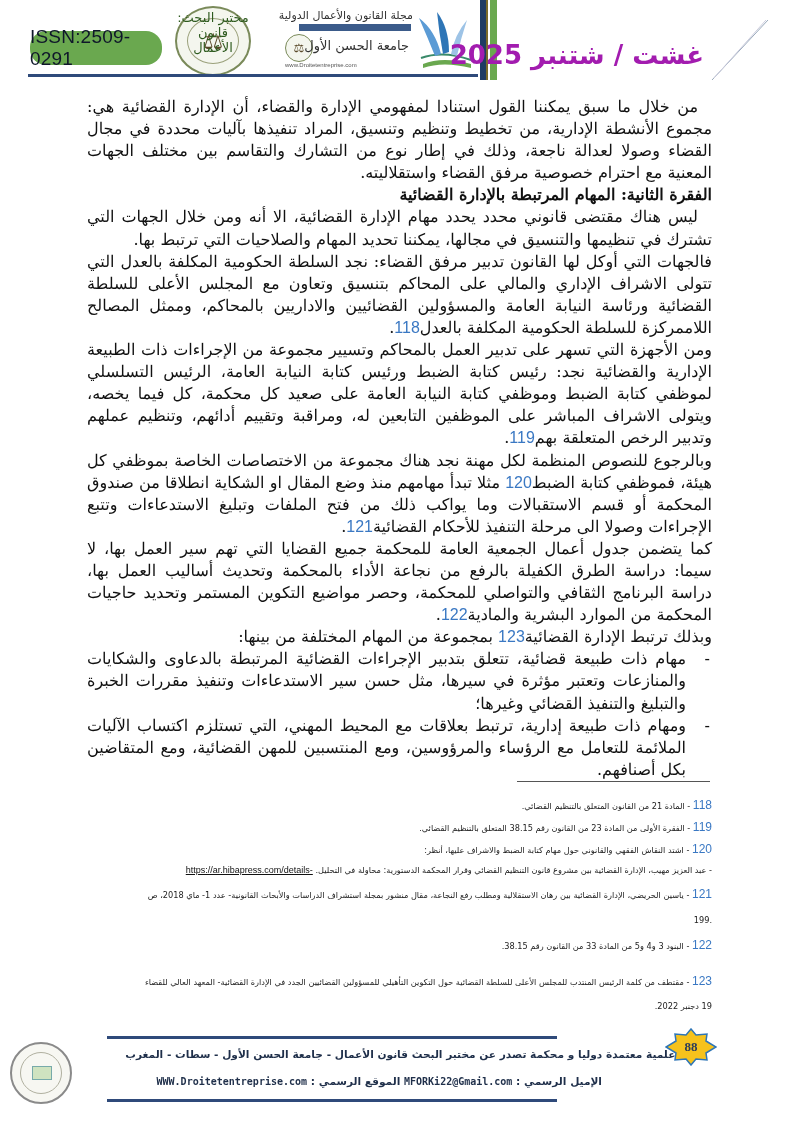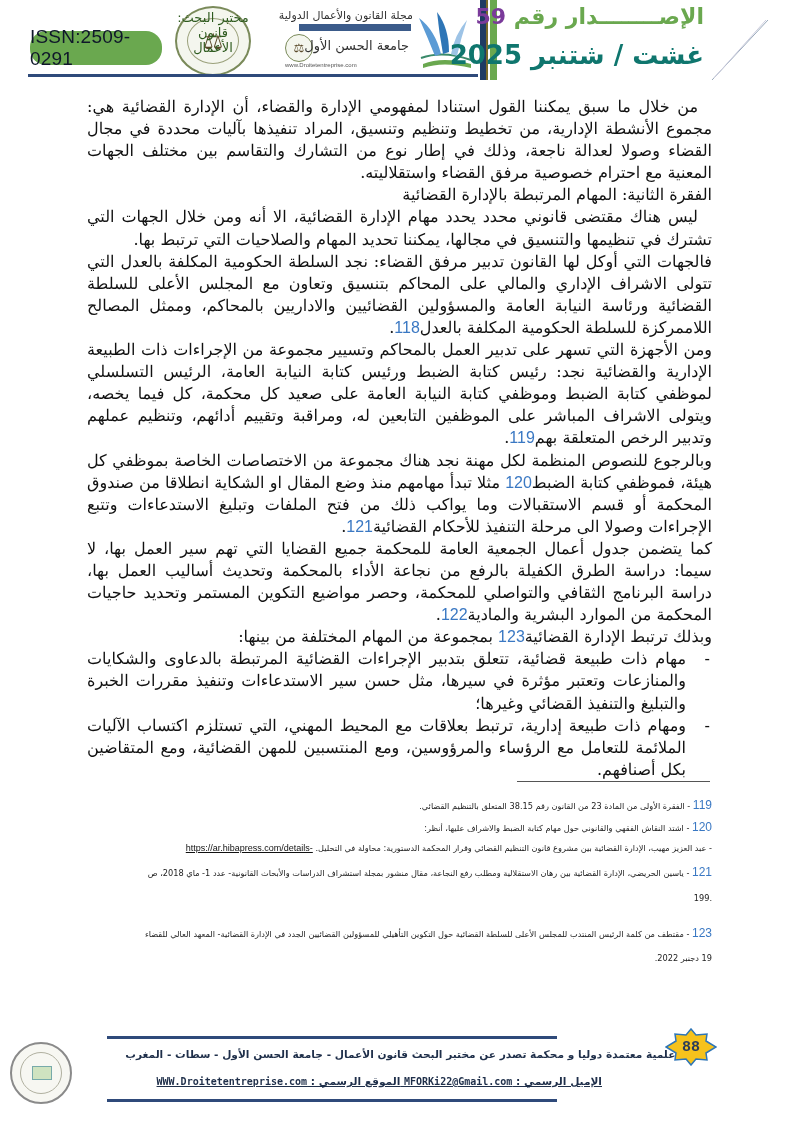--- a/index.html
+++ b/index.html
@@ -36,33 +36,33 @@
     .header-vbar .v1 { position: absolute; left: 0; top: 0; width: 8px; height: 80px; background: #1f3b63; border-right: 2px solid #7a6a2a; }
     .header-vbar .v2 { position: absolute; left: 10px; top: 0; width: 7px; height: 80px; background: #6aa84f; }
 
     .issue-line {
       position: absolute; right: 90px; top: 4px; direction: rtl; white-space: nowrap;
       font-family: "DejaVu Sans", sans-serif; font-weight: bold; font-size: 22px; color: #6aa84f;
     }
     .issue-line .num { color: #7a3a9a; }
     .date-line {
       position: absolute; right: 90px; top: 40px; direction: rtl; white-space: nowrap;
-      font-family: "DejaVu Sans", sans-serif; font-weight: bold; font-size: 26px; color: #0f766e;
+      font-family: "DejaVu Sans", sans-serif; font-weight: bold; font-size: 26px; color: #a21caf;
     }
     .slash-deco { position: absolute; left: 710px; top: 16px; width: 60px; height: 66px; }
 
     
     .content {
       position: absolute; left: 87px; top: 96px; width: 625px;
       direction: rtl; text-align: justify; font-family: "DejaVu Serif", serif;
       font-size: 16px; line-height: 22.1px; color: #111;
     }
     .content p { margin: 0; }
     .content .indent { text-indent: 14px; }
-    .content .section-heading { font-weight: normal; }
+    .content .section-heading { font-weight: bold; }
     .fnref { color: #3a78c3; font-family: "Liberation Sans", sans-serif; }
     .content ul { list-style: none; padding-right: 0; margin: 0; }
     .content li { position: relative; padding-right: 26px; }
     .content li .dash { position: absolute; right: 2px; top: 0; }
 
     
     .fn-rule { position: absolute; left: 517px; top: 781px; width: 193px; height: 1px; background: #555; }
     .footnotes {
       position: absolute; left: 60px; top: 795px; width: 652px;
       direction: rtl; font-family: "DejaVu Sans", sans-serif; font-size: 8.2px; color: #222;
@@ -70,30 +70,30 @@
     .fn { line-height: 21px; }
     .fn .fnnum { color: #3a78c3; font-size: 12px; font-family: "Liberation Sans", sans-serif; }
     .fn-sub { padding-right: 0px; line-height: 19px; }
     .fn-link { color: #111; text-decoration: underline; font-family: "Liberation Sans", sans-serif; font-size: 9px; direction: ltr; unicode-bidi: embed; }
     .fn-cont { line-height: 21px; }
 
     
     .badge {
       position: absolute; left: 665px; top: 1028px; width: 52px; height: 38px;
     }
-    .badge-num { position: absolute; left: 0; top: 0; width: 52px; height: 38px; display: flex; align-items: center; justify-content: center; font-family: Liberation Mono, monospace; font-weight: bold; font-size: 15px; color: #2a3b5a; }
+    .badge-num { position: absolute; left: 0; top: 0; width: 52px; height: 38px; display: flex; align-items: center; justify-content: center; font-family: Liberation Serif, serif; font-weight: bold; font-size: 13px; color: #2a3b5a; }
     .footer-rule-top { position: absolute; left: 107px; top: 1036px; width: 450px; height: 3px; background: #2f4a7a; }
     .footer-rule-bot { position: absolute; left: 107px; top: 1099px; width: 450px; height: 3px; background: #2f4a7a; }
     .footer-line1 {
       position: absolute; right: 90px; top: 1048px; direction: rtl; white-space: nowrap;
       font-family: "DejaVu Sans", sans-serif; font-weight: bold; font-size: 10.6px; color: #1f2f4a;
     }
     .footer-line2 {
       position: absolute; right: 192px; top: 1075px; direction: rtl; white-space: nowrap;
-      font-family: "DejaVu Sans", sans-serif; font-weight: bold; font-size: 10.6px; color: #1f2f4a; text-decoration: underline;
+      font-family: "DejaVu Sans", sans-serif; font-weight: bold; font-size: 10.6px; color: #1f2f4a;
     }
     .footer-line2 .latin { font-family: "DejaVu Sans Mono", monospace; font-size: 10px; }
     .footer-logo {
       position: absolute; left: 10px; top: 1042px; width: 62px; height: 62px; border-radius: 50%;
       border: 2px solid #8a8a8a; background: #f7f7f2;
     }
     .footer-logo .inner { position: absolute; inset: 8px; border-radius: 50%; border: 1px solid #b0b0a0; }
     .footer-logo .mini-book { position: absolute; left: 20px; top: 22px; width: 20px; height: 14px; background: #cfe3c0; border: 1px solid #7aa; }
   </style>
 </head>
@@ -123,24 +123,20 @@
     <path d="M30 48 Q26 26 24 6 Q36 22 36 46 Z" fill="#2e75b6"></path>
     <path d="M38 48 Q42 28 54 14 Q48 32 44 50 Z" fill="#9dc3e6"></path>
   </svg>
 
   <div class="header-rule"></div>
   <div class="header-vbar">
     <div class="v1"></div>
     <div class="v2"></div>
   </div>
 
-  <div class="issue-line">
-    <span>الإصــــــــدار رقم</span>
-    <span class="num">59</span>
-  </div>
   <div class="date-line">غشت / شتنبر 2025</div>
 
   <svg class="slash-deco" viewBox="0 0 60 66">
     <line x1="58" y1="4" x2="2" y2="64" stroke="#9ab" stroke-width="1"></line>
     <line x1="56" y1="4" x2="4" y2="62" stroke="#ccd" stroke-width="1"></line>
   </svg>
 </div>
 
 <div class="content">
   <p class="indent">من خلال ما سبق يمكننا القول استنادا لمفهومي الإدارة والقضاء، أن الإدارة القضائية هي: مجموع الأنشطة الإدارية، من تخطيط وتنظيم وتنسيق، المراد تنفيذها بآليات محددة في مجال القضاء وصولا لعدالة ناجعة، وذلك في إطار نوع من التشارك والتقاسم بين مختلف الجهات المعنية مع احترام خصوصية مرفق القضاء واستقلاليته.</p>
@@ -152,25 +148,27 @@
   <p><span>كما يتضمن جدول أعمال الجمعية العامة للمحكمة جميع القضايا التي تهم سير العمل بها، لا سيما: دراسة الطرق الكفيلة بالرفع من نجاعة الأداء بالمحكمة وتحديث أساليب العمل بها، دراسة البرنامج الثقافي والتواصلي للمحكمة، وحصر مواضيع التكوين المستمر وتحديد حاجيات المحكمة من الموارد البشرية والمادية</span><a class="fnref">122</a><span>.</span></p>
   <p><span>وبذلك ترتبط الإدارة القضائية</span><a class="fnref">123</a><span> بمجموعة من المهام المختلفة من بينها:</span></p>
   <ul>
     <li><span class="dash">-</span><span>مهام ذات طبيعة قضائية، تتعلق بتدبير الإجراءات القضائية المرتبطة بالدعاوى والشكايات والمنازعات وتعتبر مؤثرة في سيرها، مثل حسن سير الاستدعاءات وتنفيذ مقررات الخبرة والتبليغ والتنفيذ القضائي وغيرها؛</span></li>
     <li><span class="dash">-</span><span>ومهام ذات طبيعة إدارية، ترتبط بعلاقات مع المحيط المهني، التي تستلزم اكتساب الآليات الملائمة للتعامل مع الرؤساء والمرؤوسين، ومع المنتسبين للمهن القضائية، ومع المتقاضين بكل أصنافهم.</span></li>
   </ul>
 </div>
 
 <div class="fn-rule"></div>
 <div class="footnotes">
+  <div class="fn"><span class="fnnum">118</span><span> - المادة 21 من القانون المتعلق بالتنظيم القضائي.</span></div>
   <div class="fn"><span class="fnnum">119</span><span> - الفقرة الأولى من المادة 23 من القانون رقم 38.15 المتعلق بالتنظيم القضائي.</span></div>
   <div class="fn"><span class="fnnum">120</span><span> - اشتد النقاش الفقهي والقانوني حول مهام كتابة الضبط والاشراف عليها، أنظر:</span></div>
   <div class="fn-sub"><span>- عبد العزيز مهيب، الإدارة القضائية بين مشروع قانون التنظيم القضائي وقرار المحكمة الدستورية: محاولة في التحليل. </span><a class="fn-link">https://ar.hibapress.com/details-</a></div>
   <div class="fn" style="margin-top:4px"><span class="fnnum">121</span><span> - ياسين الحريضي، الإدارة القضائية بين رهان الاستقلالية ومطلب رفع النجاعة، مقال منشور بمجلة استشراف الدراسات والأبحاث القانونية- عدد 1- ماي 2018، ص</span></div>
   <div class="fn-cont" style="margin-top:4px">.199</div>
+  <div class="fn" style="margin-top:4px"><span class="fnnum">122</span><span> - البنود 3 و4 و5 من المادة 33 من القانون رقم 38.15.</span></div>
   <div class="fn" style="margin-top:14px"><span class="fnnum">123</span><span> - مقتطف من كلمة الرئيس المنتدب للمجلس الأعلى للسلطة القضائية حول التكوين التأهيلي للمسؤولين القضائيين الجدد في الإدارة القضائية- المعهد العالي للقضاء</span></div>
   <div class="fn-cont" style="margin-top:3px">19 دجنبر 2022.</div>
 </div>
 
 <div class="footer-logo">
   <div class="inner"></div>
   <div class="mini-book"></div>
 </div>
 <div class="footer-rule-top"></div>
 <div class="footer-line1">مجلة علمية معتمدة  دوليا و محكمة تصدر عن مختبر البحث قانون الأعمال - جامعة الحسن الأول - سطات - المغرب</div>

